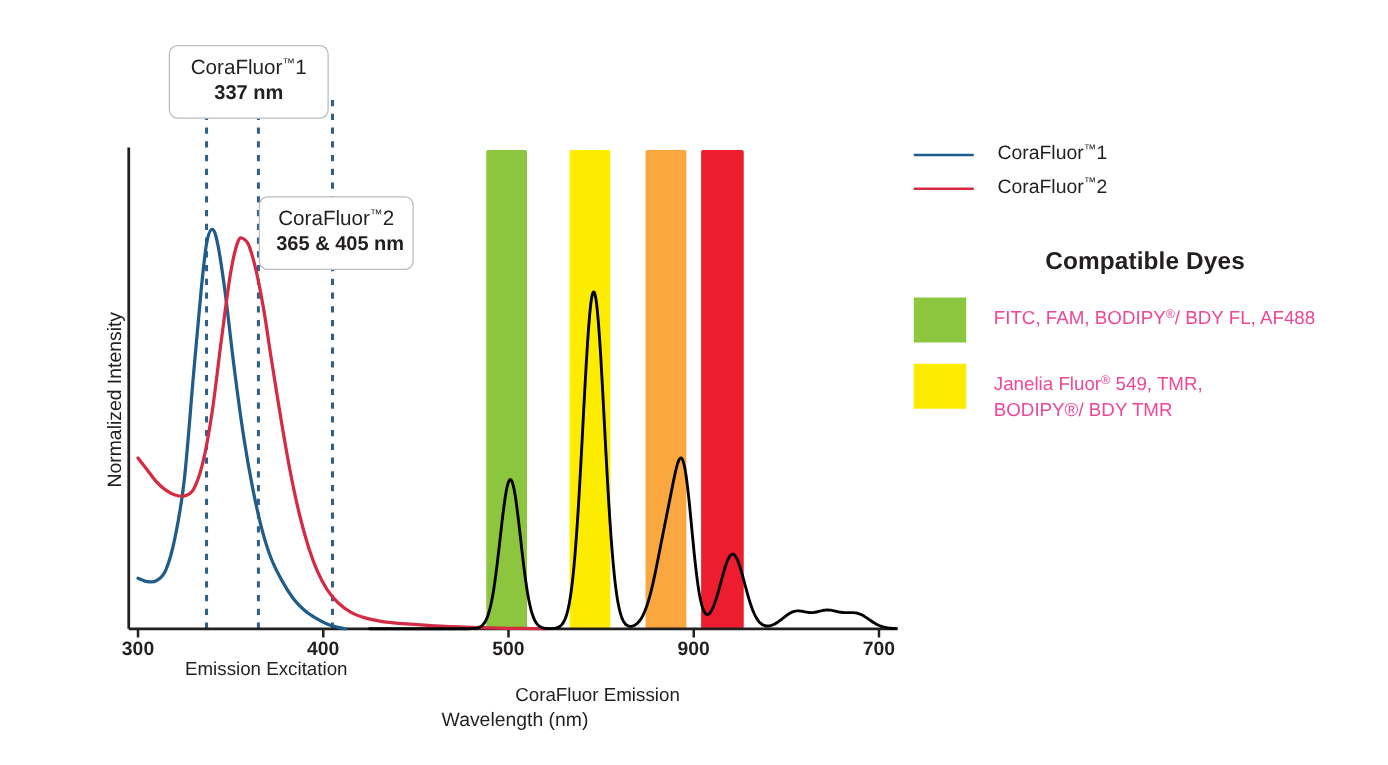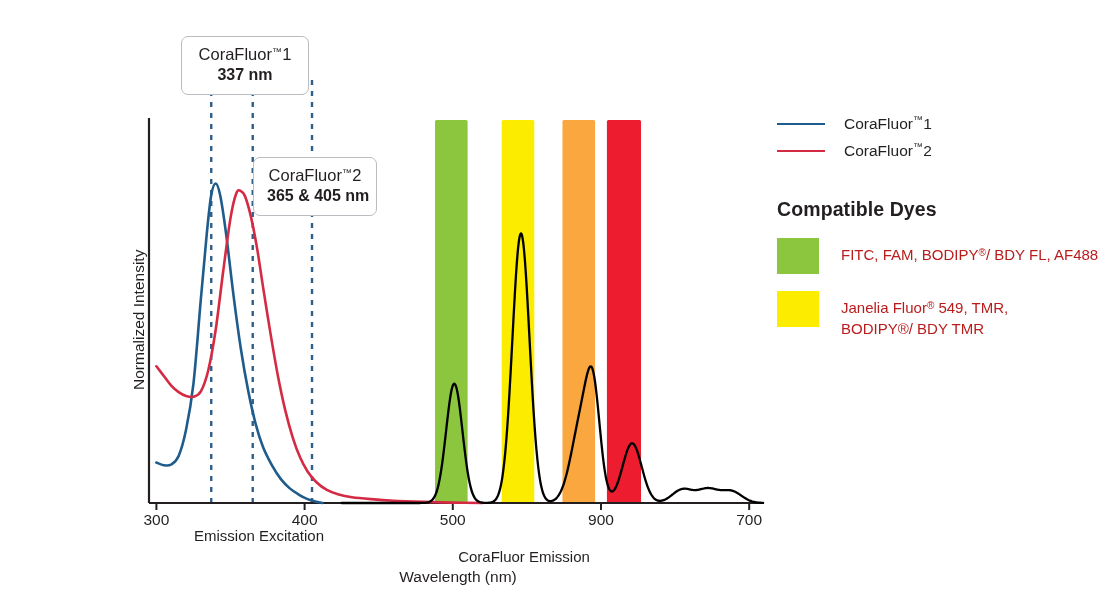--- a/index.html
+++ b/index.html
@@ -13,21 +13,20 @@
     font-family: "Liberation Sans", sans-serif;
     color: #231f20;
     position: relative;
     overflow: hidden;
   }
   .stage {
     position: absolute;
     left: 0; top: 0;
     width: 882px;
     height: 612px;
-    margin-left: 46px;
   }
   svg.plot {
     position: absolute;
     left: 0; top: 0;
     width: 1110px;
     height: 612px;
   }
   
   .callout {
     position: absolute;
@@ -48,20 +47,21 @@
   .tm { font-size: 10px; vertical-align: 0.55em; letter-spacing: 0.3px; }
   .reg { font-size: 10px; vertical-align: 0.45em; }
 
   
   .axis-num {
     position: absolute;
     font-size: 15.5px;
     color: #231f20;
     transform: translateX(-50%);
     white-space: nowrap;
+    font-weight: bold;
   }
   .axis-sub {
     position: absolute;
     font-size: 15px;
     color: #231f20;
     transform: translateX(-50%);
     white-space: nowrap;
   }
   .axis-title {
     position: absolute;
@@ -111,35 +111,36 @@
     left: 731px;
     top: 198px;
     width: 370px;
   }
   .dyes-heading {
     font-size: 19.5px;
     font-weight: bold;
     color: #231f20;
     margin-bottom: 17px;
     letter-spacing: 0.1px;
+    text-align: center;
   }
   .dye-row {
     display: flex;
     align-items: flex-start;
     margin-bottom: 17px;
   }
   .dye-swatch {
     width: 42px;
     height: 36px;
     flex: 0 0 auto;
     margin-right: 22px;
   }
   .dye-text {
     font-size: 15px;
-    color: #b91c1c;
+    color: #ec4899;
     line-height: 1.38;
     padding-top: 7px;
     white-space: pre-line;
   }
 </style>
 </head>
 <body>
 
 <div class="stage">
 

